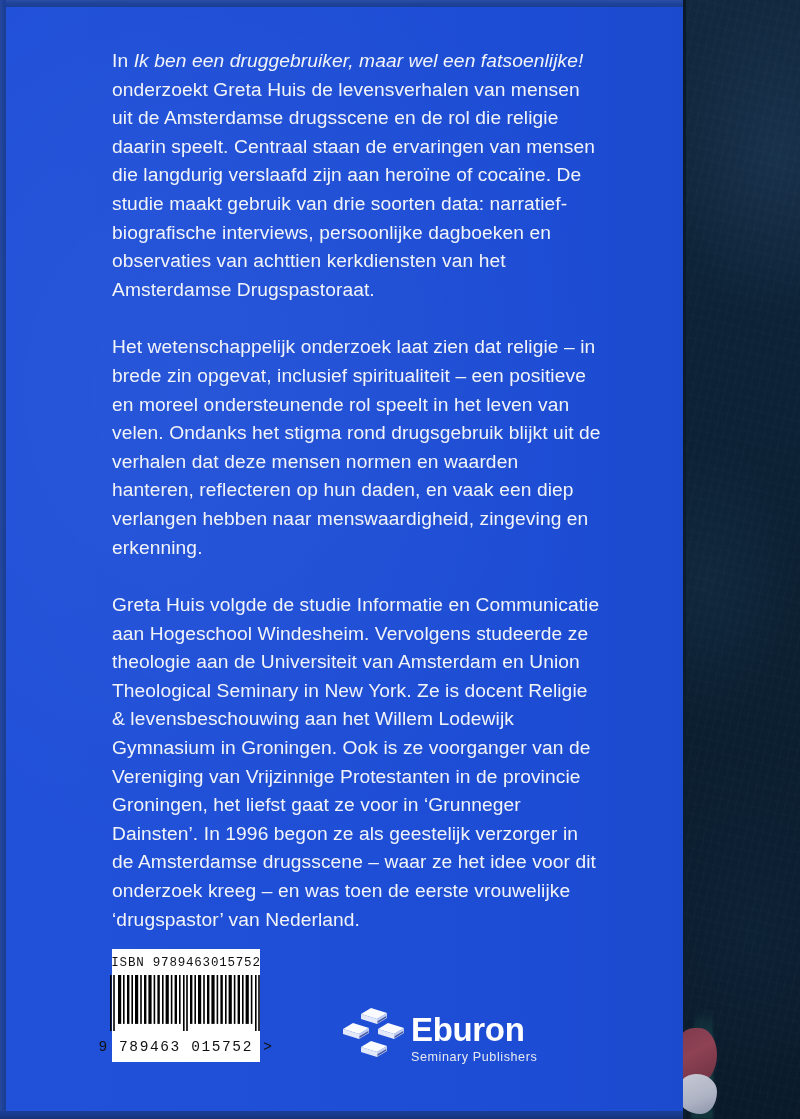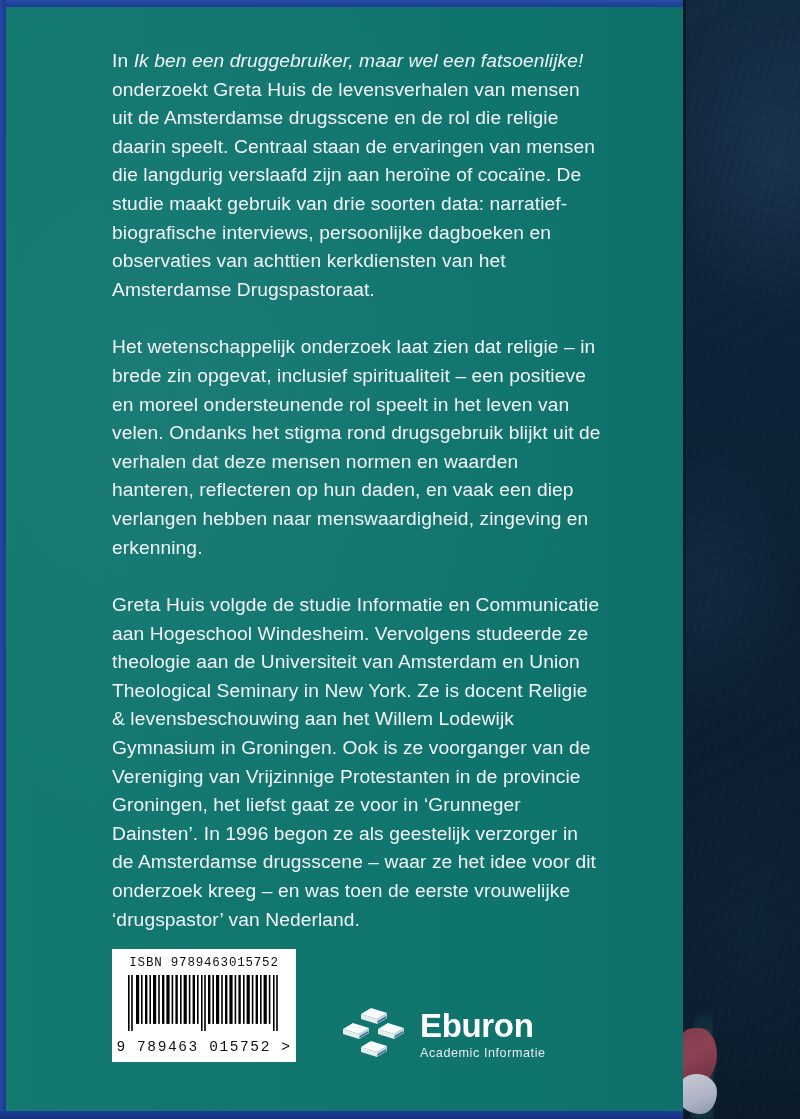--- a/index.html
+++ b/index.html
@@ -6,21 +6,21 @@
   html, body {
     margin: 0;
     padding: 0;
     background: #0d1b2a;
   }
   .cover {
     position: relative;
     width: 800px;
     height: 1119px;
     overflow: hidden;
-    background: #0f766e;
+    background: #1d4ed8;
     font-family: "Liberation Sans", sans-serif;
     -webkit-font-smoothing: antialiased;
   }
 
   
   .edge-top {
     position: absolute;
     top: 0; left: 0;
     width: 683px; height: 7px;
     background: linear-gradient(to bottom, #2a4da6 0%, #1f4299 55%, #1b3e95 100%);
@@ -126,21 +126,21 @@
   .blurb p:last-child { margin-bottom: 0; margin-top: 24px; }
   .blurb em.title {
     font-style: italic;
   }
 
   
   .barcode-box {
     position: absolute;
     left: 112px;
     top: 949px;
-    width: 184px;
+    width: 148px;
     height: 113px;
     background: #ffffff;
     box-sizing: border-box;
     padding: 7px 9px 6px 9px;
     display: flex;
     flex-direction: column;
     align-items: center;
   }
   .barcode-isbn {
     color: #111111;
@@ -164,22 +164,22 @@
     letter-spacing: 1.6px;
     line-height: 17px;
     white-space: nowrap;
   }
 
   .publisher {
     position: absolute;
     left: 341px;
     top: 1004px;
     display: flex;
-    align-items: center;
-    gap: 13px;
+    align-items: flex-end;
+    gap: 4px;
   }
   .publisher-mark { width: 66px; height: 60px; display: block; }
   .publisher-words {
     display: flex;
     flex-direction: column;
     line-height: 1;
   }
   .publisher-name {
     color: #ffffff;
     font-size: 33px;
@@ -290,17 +290,17 @@
         <g transform="translate(33,44)">
           <path d="M-13,-1 L-3,-7 L13,-2 L3,4 Z" opacity="0.98"></path>
           <path d="M-13,-1 L3,4 L3,9 L-13,4 Z" opacity="0.88"></path>
           <path d="M3,4 L13,-2 L13,3 L3,9 Z" opacity="0.72"></path>
           <path d="M3.5,6.2 L12.4,0.9 L12.4,2.6 L3.5,7.9 Z" fill="#2a3f8f" opacity="0.85"></path>
         </g>
       </g>
     </svg>
     <div class="publisher-words">
       <div class="publisher-name">Eburon</div>
-      <div class="publisher-tag">Academic Informatie</div>
+      <div class="publisher-tag">Seminary Publishers</div>
     </div>
   </div>
 
 </div>
 
 </body></html>

